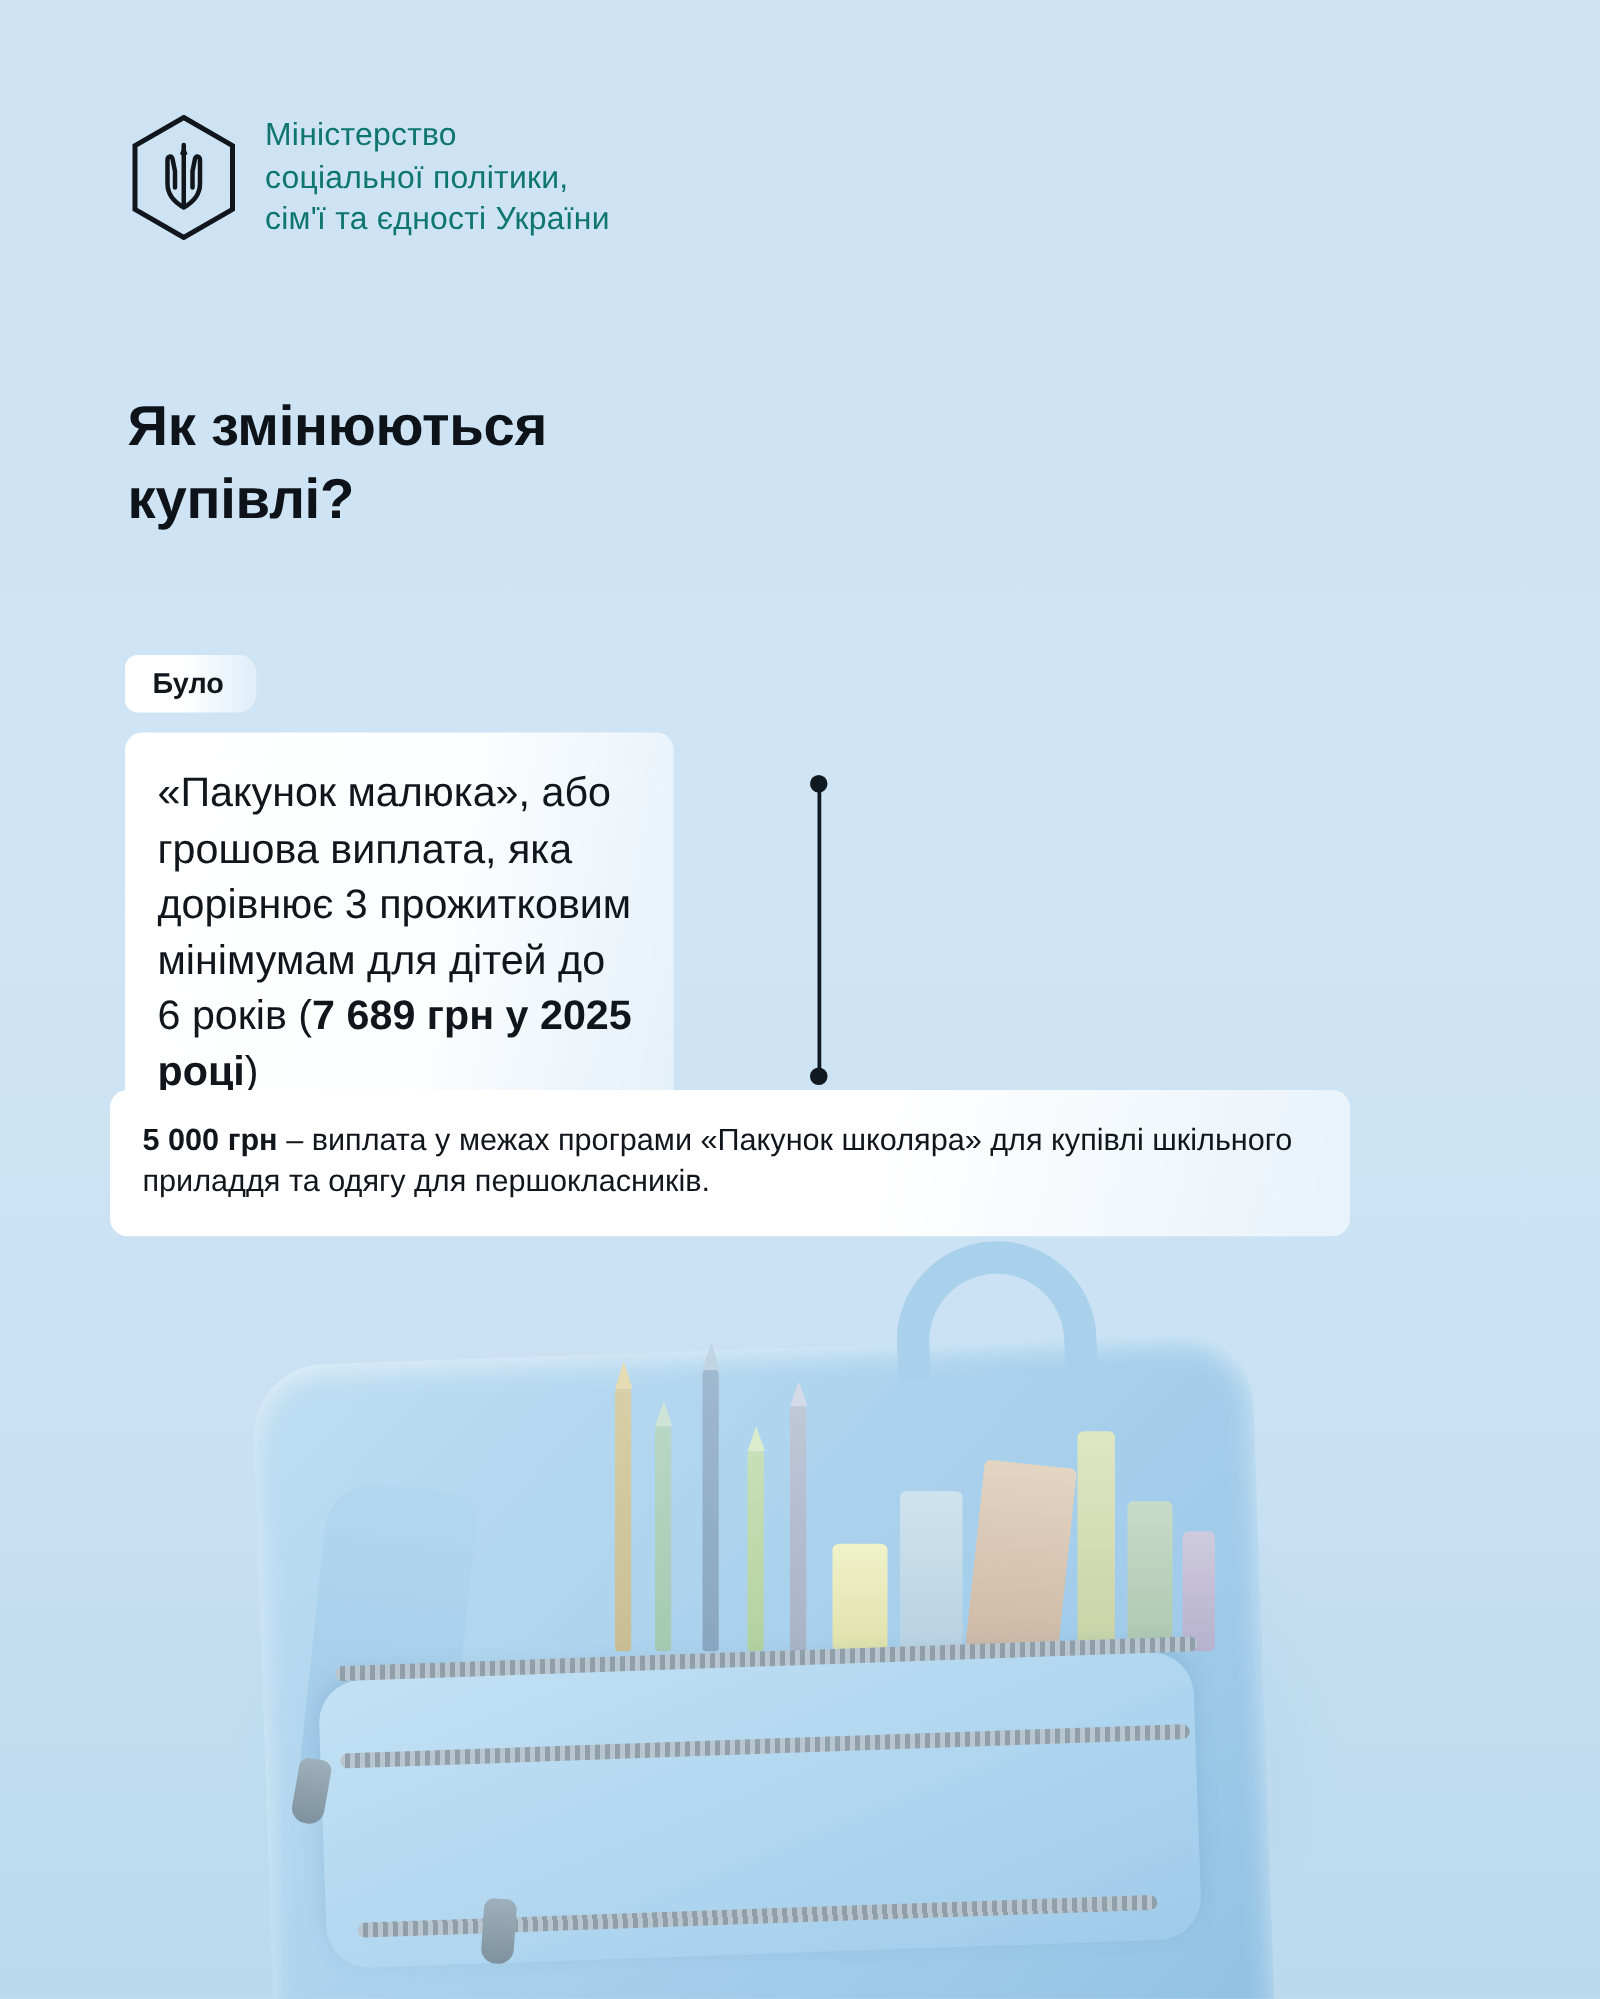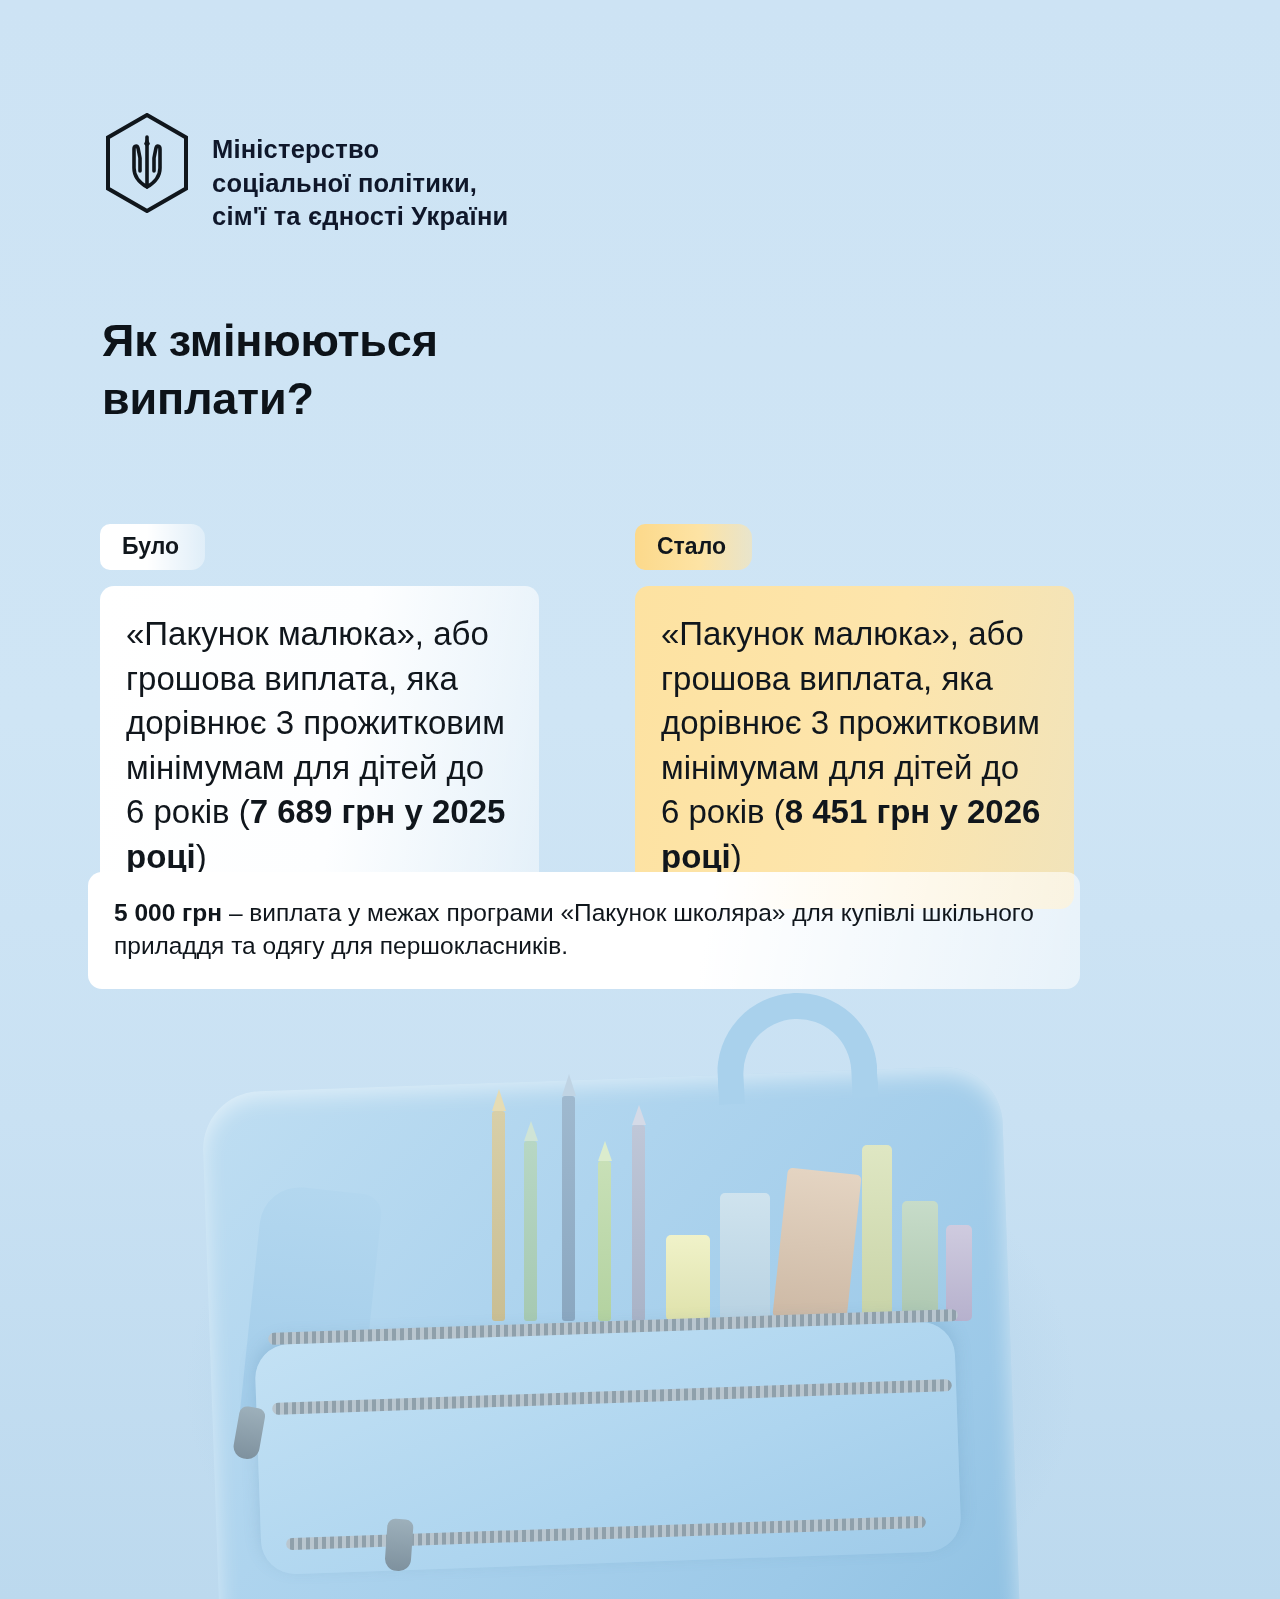--- a/index.html
+++ b/index.html
@@ -34,26 +34,25 @@
   }
 
   .emblem {
     width: 86px;
     height: 100px;
     flex: none;
   }
 
   .ministry-title {
     font-size: 25.5px;
-    font-weight: bold;
+    font-weight: normal;
     line-height: 1.32;
-    color: #0f172a;
+    color: #0f766e;
     letter-spacing: 0.2px;
     white-space: pre-line;
-    margin-top: 41px;
   }
 
   
   .page-title {
     position: absolute;
     top: 312px;
     left: 102px;
     font-size: 45px;
     font-weight: bold;
     line-height: 1.28;
@@ -292,44 +291,38 @@
       <path d="M43 24 L43 74 M43 74 C36 70 30 64 30 55 L30 36 C30 33 33 32 34 35 L36 45 M43 74 C50 70 56 64 56 55 L56 36 C56 33 53 32 52 35 L50 45 M36 45 L36 58 M50 45 L50 58" stroke="#10161c" stroke-width="3.6" stroke-linecap="round" fill="none"></path>
       <path d="M43 24 L40 31 L43 34 L46 31 Z" fill="#10161c"></path>
     </svg>
   </span>
   <div class="ministry-title">Міністерство
 соціальної політики,
 сім'ї та єдності України</div>
 </div>
 
 <h1 class="page-title">Як змінюються
-виплати?</h1>
+купівлі?</h1>
 
 <div class="compare">
   <div class="columns">
 
     <div class="col left">
       <div class="chip was">Було</div>
       <div class="card was">
         <span>«Пакунок малюка», або грошова виплата, яка дорівнює 3 прожитковим мінімумам для дітей до 6 років (</span><b>7 689 грн у 2025 році</b><span>)</span>
       </div>
     </div>
 
     <div class="connector">
       <div class="line"></div>
       <div class="dot top"></div>
       <div class="dot bottom"></div>
     </div>
 
-    <div class="col right">
-      <div class="chip now">Стало</div>
-      <div class="card now">
-        <span>«Пакунок малюка», або грошова виплата, яка дорівнює 3 прожитковим мінімумам для дітей до 6 років (</span><b>8 451 грн у 2026 році</b><span>)</span>
-      </div>
-    </div>
 
   </div>
 </div>
 
 <div class="wide-card">
   <b>5 000 грн</b><span> – виплата у межах програми «Пакунок школяра» для купівлі шкільного приладдя та одягу для першокласників.</span>
 </div>
 
 <div class="photo">
   <div class="bp-shadow"></div>

